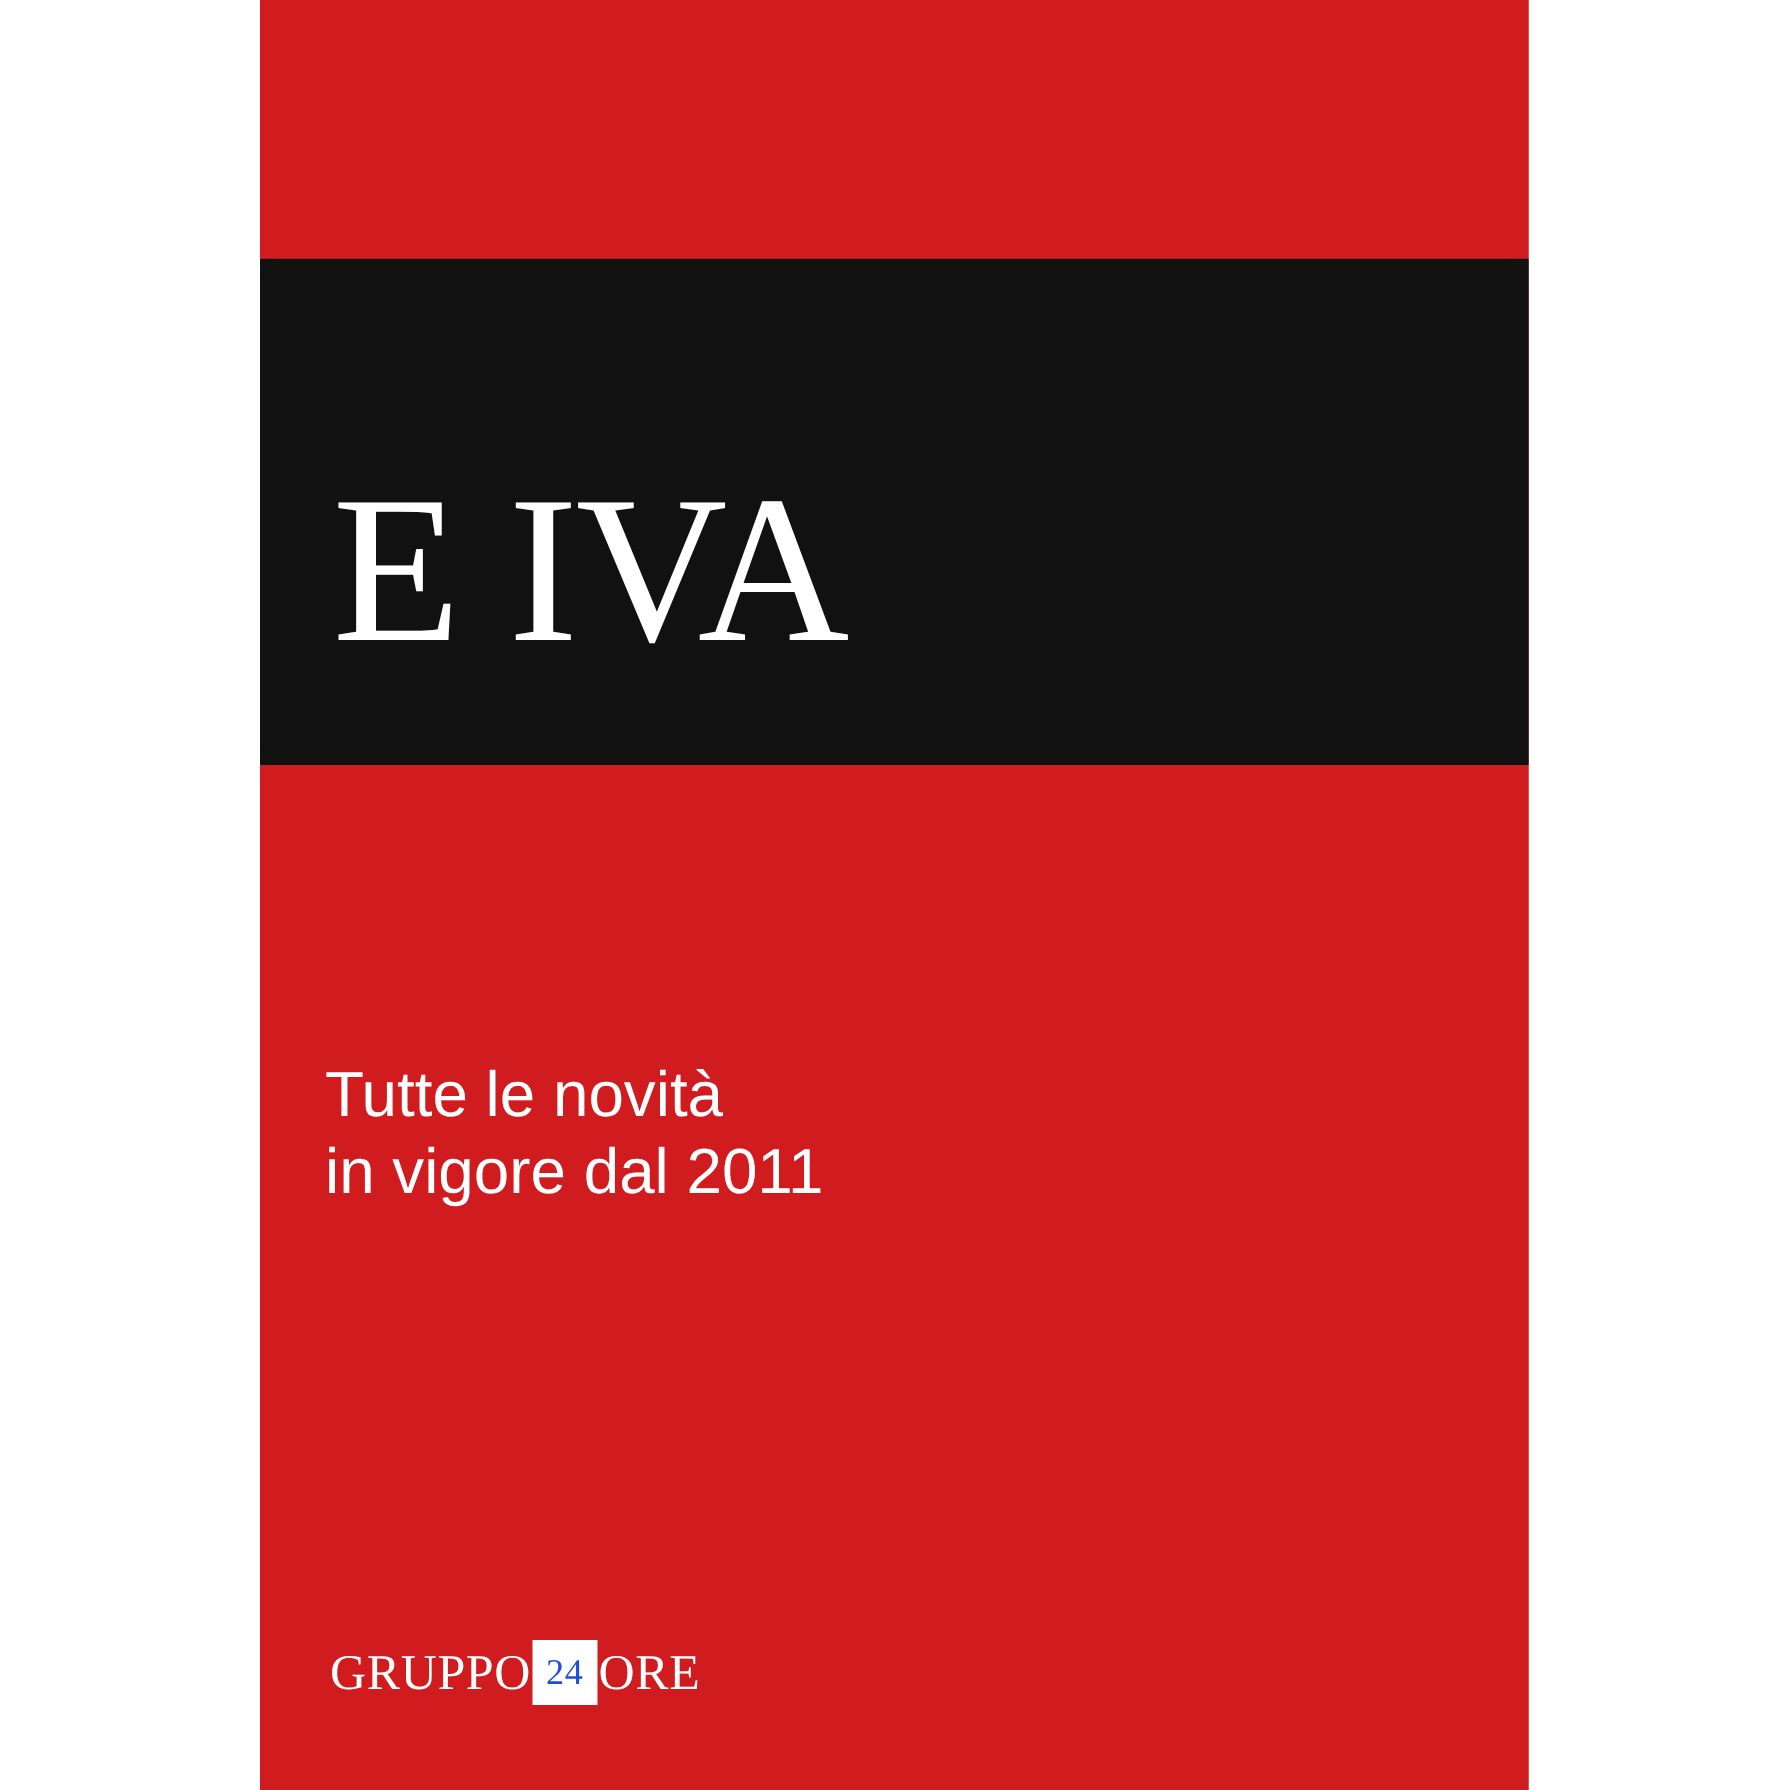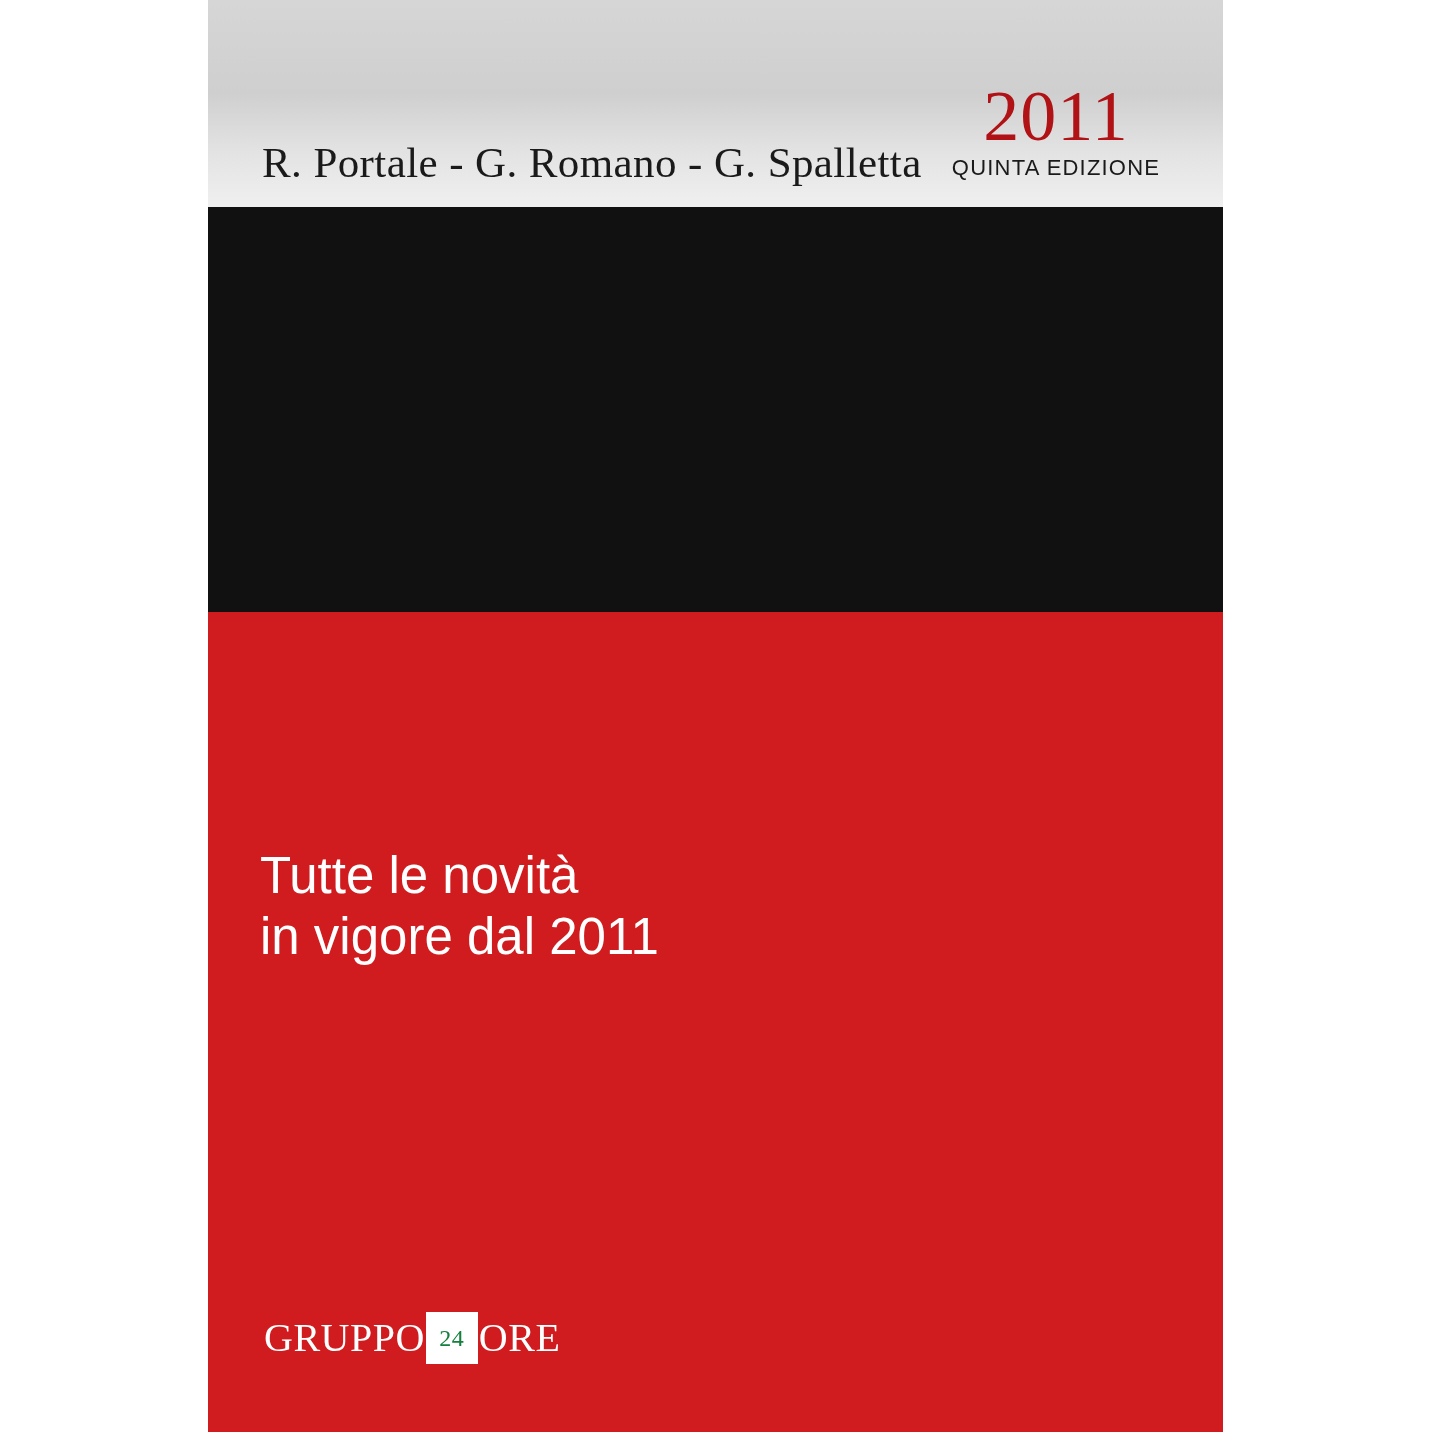--- a/index.html
+++ b/index.html
@@ -120,42 +120,36 @@
     font-family: "Liberation Serif", serif;
     color: #ffffff;
     font-size: 40px;
     letter-spacing: 0.5px;
   }
   .logo .box {
     display: inline-flex;
     align-items: center;
     justify-content: center;
     background: #ffffff;
-    color: #15803d;
+    color: #1d4ed8;
     width: 52px;
     height: 52px;
-    font-size: 24px;
+    font-size: 29px;
     margin: 0 1px;
   }
   .logo .word { line-height: 52px; }
 </style>
 </head>
 <body>
 
 <div id="cover">
 
-  <div class="band-top">
-    <div class="authors">R. Portale - G. Romano - G. Spalletta</div>
-    <div class="year-block">
-      <div class="year">2011</div>
-      <div class="edition">QUINTA EDIZIONE</div>
-    </div>
-  </div>
 
   <div class="band-black">
+    <div class="title-line2">E IVA</div>
   </div>
 
 
   <div class="sub-block sub-2">
     <div>Tutte le novità</div>
     <div>in vigore dal 2011</div>
   </div>
 
   <div class="logo">
     <span class="word">GRUPPO</span>

